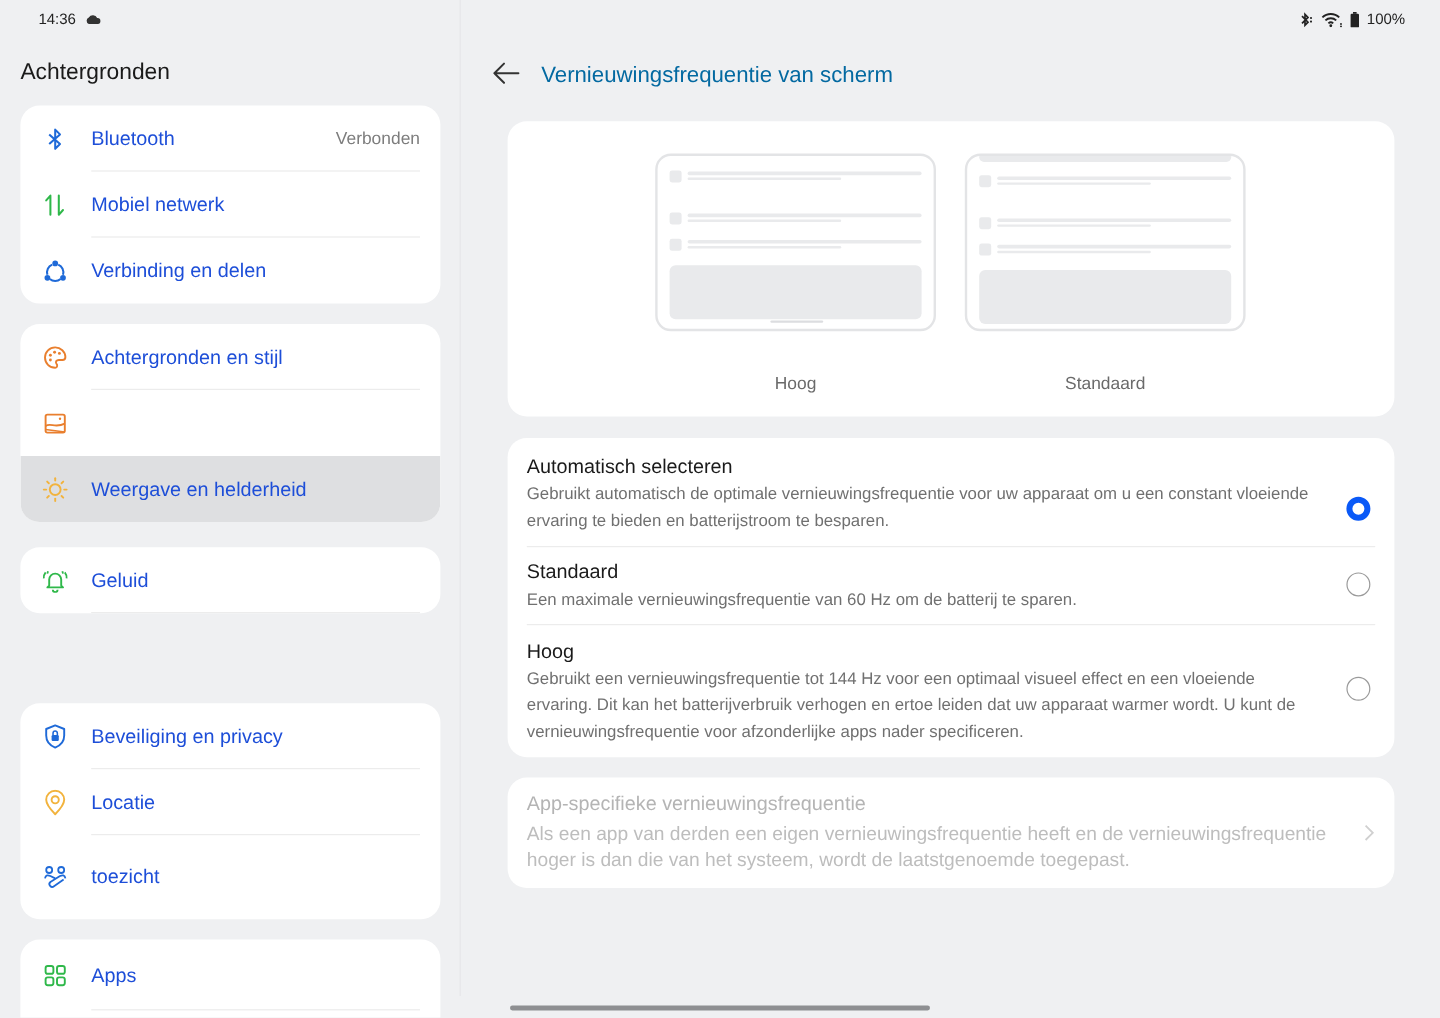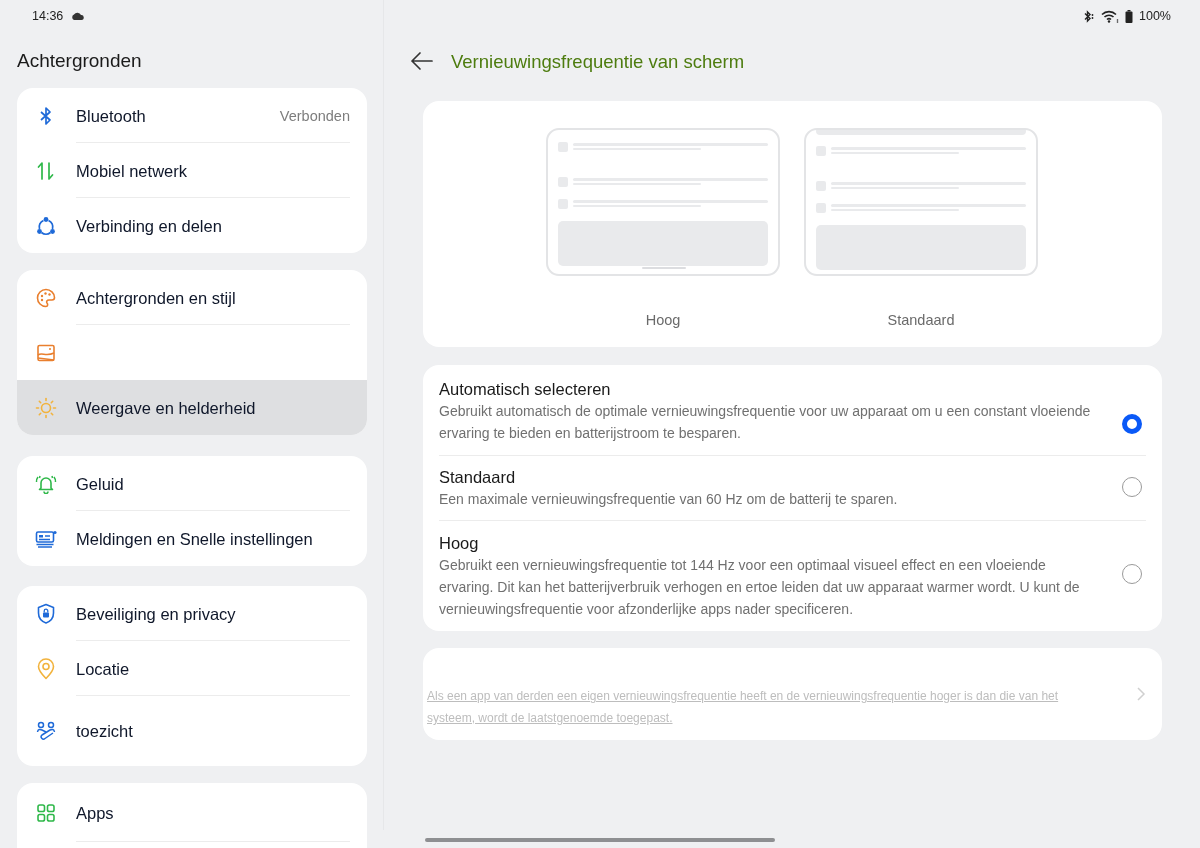--- a/index.html
+++ b/index.html
@@ -19,27 +19,27 @@
   .left-pane { position: absolute; left: 0; top: 0; width: 384px; height: 848px; }
   .divider-v { position: absolute; left: 383px; top: 0; width: 1px; height: 830px; background: #e6e7e9; }
   .left-title { position: absolute; left: 17px; top: 50px; font-size: 19px; color: #1a1a1a; }
   .group {
     position: absolute; left: 17px; width: 350px; background: #fff; border-radius: 16px; overflow: hidden;
   }
   .item { position: relative; height: 55px; display: flex; align-items: center; }
   .item.tall { height: 70px; }
   .item.active { background: #dedfe1; }
   .item .icon { position: absolute; left: 18px; width: 22px; height: 22px; display: flex; align-items: center; justify-content: center; }
-  .item .label { position: absolute; left: 59px; font-size: 16.5px; color: #0f172a; line-height: 22px; }
+  .item .label { position: absolute; left: 59px; font-size: 16.5px; color: #1d4ed8; line-height: 22px; }
   .item .value { position: absolute; right: 17px; font-size: 14.5px; color: #7d7d7d; }
   .item .sep { position: absolute; left: 59px; right: 17px; bottom: 0; height: 1px; background: #ececec; }
 
   
   .back { position: absolute; left: 410px; top: 50px; width: 24px; height: 22px; }
-  .right-title { position: absolute; left: 451px; top: 51px; font-size: 18.5px; color: #4d7c0f; }
+  .right-title { position: absolute; left: 451px; top: 51px; font-size: 18.5px; color: #0369a1; }
   .card { position: absolute; left: 423px; width: 739px; background: #fff; border-radius: 16px; }
   .preview-card { top: 101px; height: 246px; }
   .device { position: absolute; top: 27px; width: 234px; height: 148px; border: 2px solid #e3e4e6; border-radius: 13px; overflow: hidden; }
   .device .row { position: absolute; left: 10px; right: 10px; height: 14px; }
   .device .sq { position: absolute; left: 0; top: 0; width: 10px; height: 10px; background: #e9eaec; border-radius: 2px; }
   .device .l1 { position: absolute; left: 15px; right: 0; top: 1px; height: 3px; background: #e9eaec; border-radius: 2px; }
   .device .l2 { position: absolute; left: 15px; width: 128px; top: 6px; height: 2px; background: #e9eaec; border-radius: 2px; }
   .device .block { position: absolute; left: 10px; right: 10px; top: 91px; height: 45px; background: #e9eaec; border-radius: 5px; }
   .device .home { position: absolute; left: 94px; width: 44px; bottom: 5px; height: 2px; background: #dcdde0; border-radius: 1px; }
   .device .topbar { position: absolute; left: 10px; right: 10px; top: 0; height: 5px; background: #e9eaec; border-radius: 0 0 4px 4px; }
@@ -48,21 +48,21 @@
   .options-card { top: 365px; height: 266px; }
   .opt { position: absolute; left: 16px; right: 16px; }
   .opt .title { font-size: 16.5px; color: #1a1a1a; line-height: 22px; }
   .opt .desc { font-size: 14px; color: #707070; line-height: 22px; width: 660px; margin-top: 0px; }
   .opt .radio { position: absolute; right: 4px; width: 20px; height: 20px; border-radius: 50%; border: 1.5px solid #9a9a9a; }
   .opt .radio.on { border: 5px solid #0a59f7; }
   .opt .sep { position: absolute; left: 0; right: 0; height: 1px; background: #ececec; }
 
   .app-card { top: 648px; height: 92px; }
   .app-card .title { position: absolute; left: 16px; top: 13px; font-size: 16.5px; color: #b4b4b4; }
-  .app-card .desc { position: absolute; left: 4px; top: 37px; font-size: 12px; color: #bdbdbd; line-height: 22px; width: 680px; text-decoration: underline; }
+  .app-card .desc { position: absolute; left: 16px; top: 37px; font-size: 16px; color: #bdbdbd; line-height: 22px; width: 680px; }
   .app-card .chev { position: absolute; right: 16px; top: 38px; width: 10px; height: 16px; }
 
   .nav-handle { position: absolute; left: 425px; top: 838px; width: 350px; height: 4px; border-radius: 2px; background: #8e8f92; }
 </style>
 </head>
 <body>
 
 <div class="status-left">
   <span>14:36</span>
   <span>
@@ -189,34 +189,20 @@
             <path d="M9 17.5 A2 2 0 0 0 13 17.5" stroke="#2fb84a" stroke-width="1.6" fill="none"></path>
             <path d="M3 3 A7 7 0 0 0 1.5 8" stroke="#2fb84a" stroke-width="1.5" fill="none"></path>
             <path d="M19 3 A7 7 0 0 1 20.5 8" stroke="#2fb84a" stroke-width="1.5" fill="none"></path>
             <path d="M5 2 L4.5 4" stroke="#2fb84a" stroke-width="1.5"></path>
             <path d="M17 2 L17.5 4" stroke="#2fb84a" stroke-width="1.5"></path>
           </svg>
       </span>
       <span class="label">Geluid</span>
       <span class="sep"></span>
     </div>
-    <div class="item">
-      <span class="icon">
-        <svg width="22" height="18" viewBox="0 0 22 18">
-            <rect x="1.5" y="2" width="17" height="10" rx="1.5" stroke="#1f6ad8" stroke-width="1.6" fill="none"></rect>
-            <rect x="4" y="5" width="4" height="2.5" fill="#1f6ad8"></rect>
-            <path d="M10 6 H15" stroke="#1f6ad8" stroke-width="1.4"></path>
-            <path d="M4 9.5 H15" stroke="#1f6ad8" stroke-width="1.4"></path>
-            <path d="M1.5 14.5 H18.5" stroke="#1f6ad8" stroke-width="1.6"></path>
-            <path d="M3 17 H17" stroke="#1f6ad8" stroke-width="1.6"></path>
-            <circle cx="20" cy="2.5" r="1.6" fill="#1f6ad8"></circle>
-          </svg>
-      </span>
-      <span class="label">Meldingen en Snelle instellingen</span>
-    </div>
   </div>
 
   <div class="group" style="top:586px;">
     <div class="item">
       <span class="icon">
         <svg width="20" height="22" viewBox="0 0 20 22">
             <path d="M10 1.5 L17.5 4.5 V10 C17.5 15 14 18.5 10 20 C6 18.5 2.5 15 2.5 10 V4.5 Z" stroke="#1f6ad8" stroke-width="1.6" fill="none" stroke-linejoin="round"></path>
             <rect x="7" y="9.5" width="6" height="5" rx="1" fill="#1f6ad8"></rect>
             <path d="M8.2 9.5 V8 A1.8 1.8 0 0 1 11.8 8 V9.5" stroke="#1f6ad8" stroke-width="1.3" fill="none"></path>
           </svg>
@@ -333,19 +319,20 @@
     <span class="sep" style="top:54px;"></span>
   </div>
   <div class="opt" style="top:167px; height:88px;">
     <div class="title">Hoog</div>
     <div class="desc">Gebruikt een vernieuwingsfrequentie tot 144 Hz voor een optimaal visueel effect en een vloeiende ervaring. Dit kan het batterijverbruik verhogen en ertoe leiden dat uw apparaat warmer wordt. U kunt de vernieuwingsfrequentie voor afzonderlijke apps nader specificeren.</div>
     <span class="radio" style="top:32px;"></span>
   </div>
 </div>
 
 <div class="card app-card">
+  <div class="title">App-specifieke vernieuwingsfrequentie</div>
   <div class="desc">Als een app van derden een eigen vernieuwingsfrequentie heeft en de vernieuwingsfrequentie hoger is dan die van het systeem, wordt de laatstgenoemde toegepast.</div>
   <svg class="chev" viewBox="0 0 10 16">
       <path d="M2 2 L8 8 L2 14" stroke="#d0d0d0" stroke-width="1.5" fill="none"></path>
     </svg>
 </div>
 
 <div class="nav-handle"></div>
 
 </body></html>

